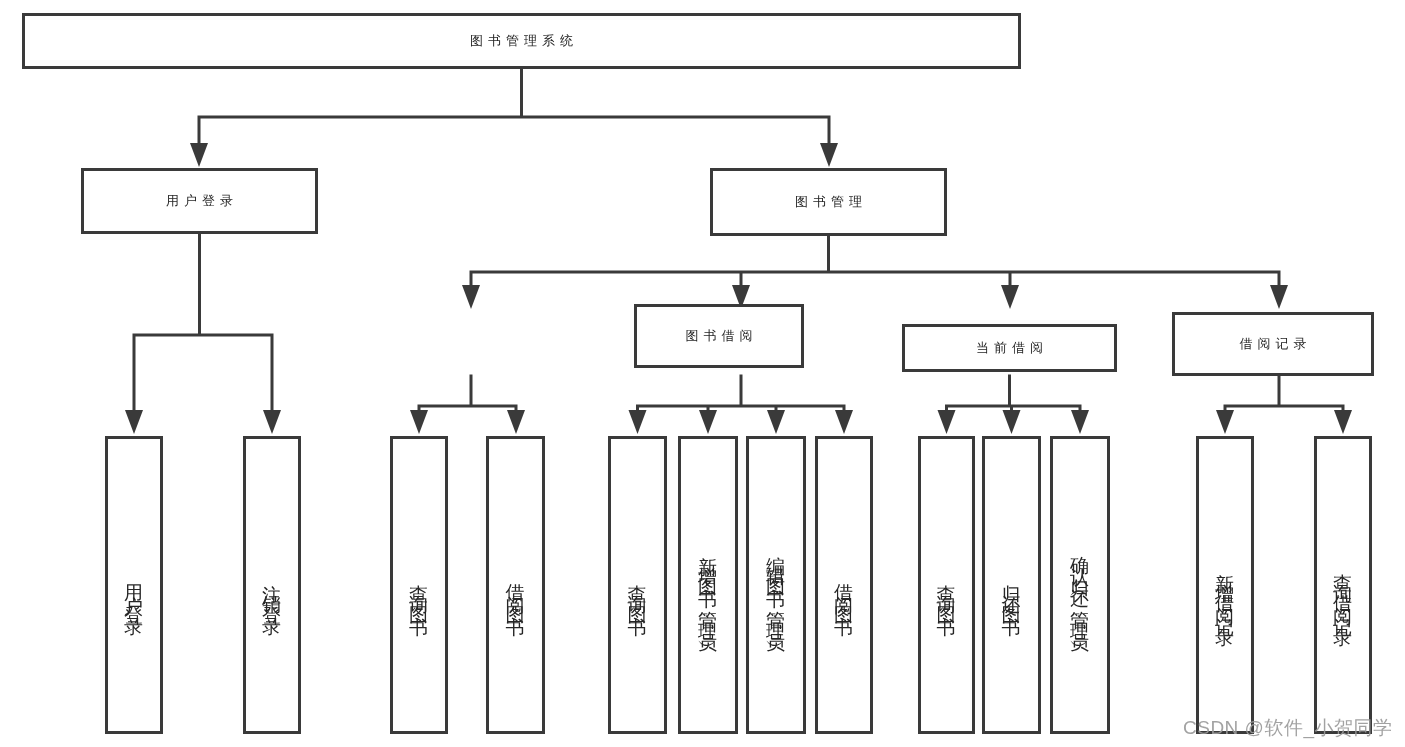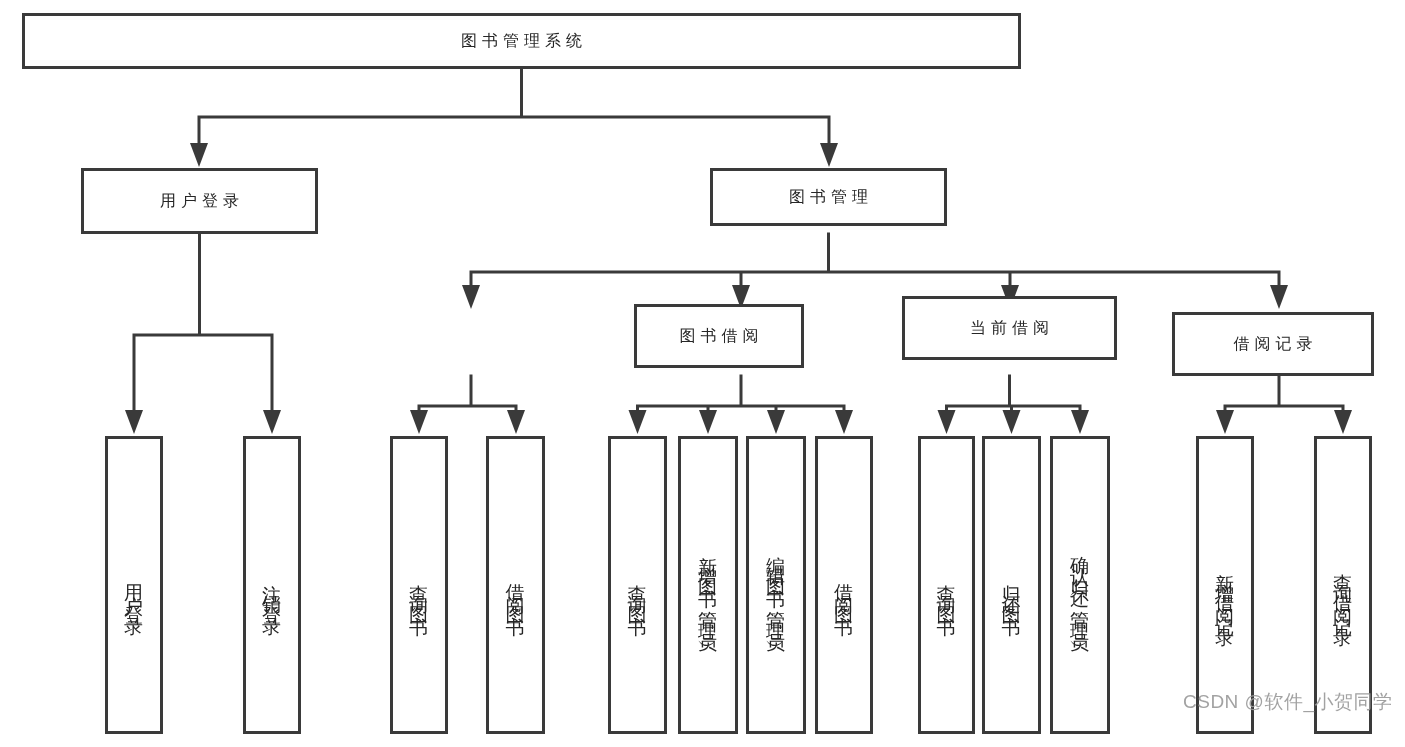--- a/index.html
+++ b/index.html
@@ -8,28 +8,28 @@
     font-family:"Liberation Sans","DejaVu Sans",sans-serif;
   }
   .stage{position:relative;width:1405px;height:747px;background:#ffffff;}
   .wires{position:absolute;left:0;top:0;width:1405px;height:747px;}
   .node{
     position:absolute;box-sizing:border-box;background:#ffffff;
     border:3px solid #3a3a3a;color:#262626;
     display:flex;align-items:center;justify-content:center;
     white-space:nowrap;
   }
-  .hnode{font-size:16px;letter-spacing:5px;padding-left:5px;}
+  .hnode{font-size:13px;letter-spacing:5px;padding-left:5px;}
   .leaf{
     writing-mode:vertical-rl;text-orientation:mixed;
     font-size:19px;letter-spacing:11px;padding-top:11px;
     line-height:1;
   }
   .watermark{
-    position:absolute;left:1183px;top:689px;z-index:10;
+    position:absolute;left:1183px;top:715px;z-index:10;
     font-size:19px;letter-spacing:0.5px;color:#9b9b9b;opacity:0.92;
     white-space:nowrap;
   }
 </style>
 </head>
 <body>
 
 <div class="stage">
 
   <svg class="wires" width="1405" height="747" viewBox="0 0 1405 747" xmlns="http://www.w3.org/2000/svg">
@@ -65,24 +65,24 @@
       <polygon points="1002.5,410 1020.5,410 1011.5,434"></polygon>
       <polygon points="1071,410 1089,410 1080,434"></polygon>
       <polygon points="1216,410 1234,410 1225,434"></polygon>
       <polygon points="1334,410 1352,410 1343,434"></polygon>
     </g>
   </svg>
 
   <div class="node hnode" style="left:22px;top:13px;width:999px;height:56px">图书管理系统</div>
 
   <div class="node hnode" style="left:81px;top:168px;width:237px;height:66px">用户登录</div>
-  <div class="node hnode" style="left:710px;top:168px;width:237px;height:58px">图书管理</div>
+  <div class="node hnode" style="left:710px;top:168px;width:237px;height:68px">图书管理</div>
 
   <div class="node hnode" style="left:634px;top:304px;width:170px;height:64px">图书借阅</div>
-  <div class="node hnode" style="left:902px;top:296px;width:215px;height:64px">当前借阅</div>
+  <div class="node hnode" style="left:902px;top:324px;width:215px;height:48px">当前借阅</div>
   <div class="node hnode" style="left:1172px;top:312px;width:202px;height:64px">借阅记录</div>
 
   <div class="node leaf" style="left:105px;top:436px;width:58px;height:298px">用户登录</div>
   <div class="node leaf" style="left:243px;top:436px;width:58px;height:298px">注销登录</div>
 
   <div class="node leaf" style="left:390px;top:436px;width:58px;height:298px">查询图书</div>
   <div class="node leaf" style="left:486px;top:436px;width:59px;height:298px">借阅图书</div>
 
   <div class="node leaf" style="left:608px;top:436px;width:59px;height:298px">查询图书</div>
   <div class="node leaf" style="left:678px;top:436px;width:60px;height:298px">新增图书（管理员）</div>

